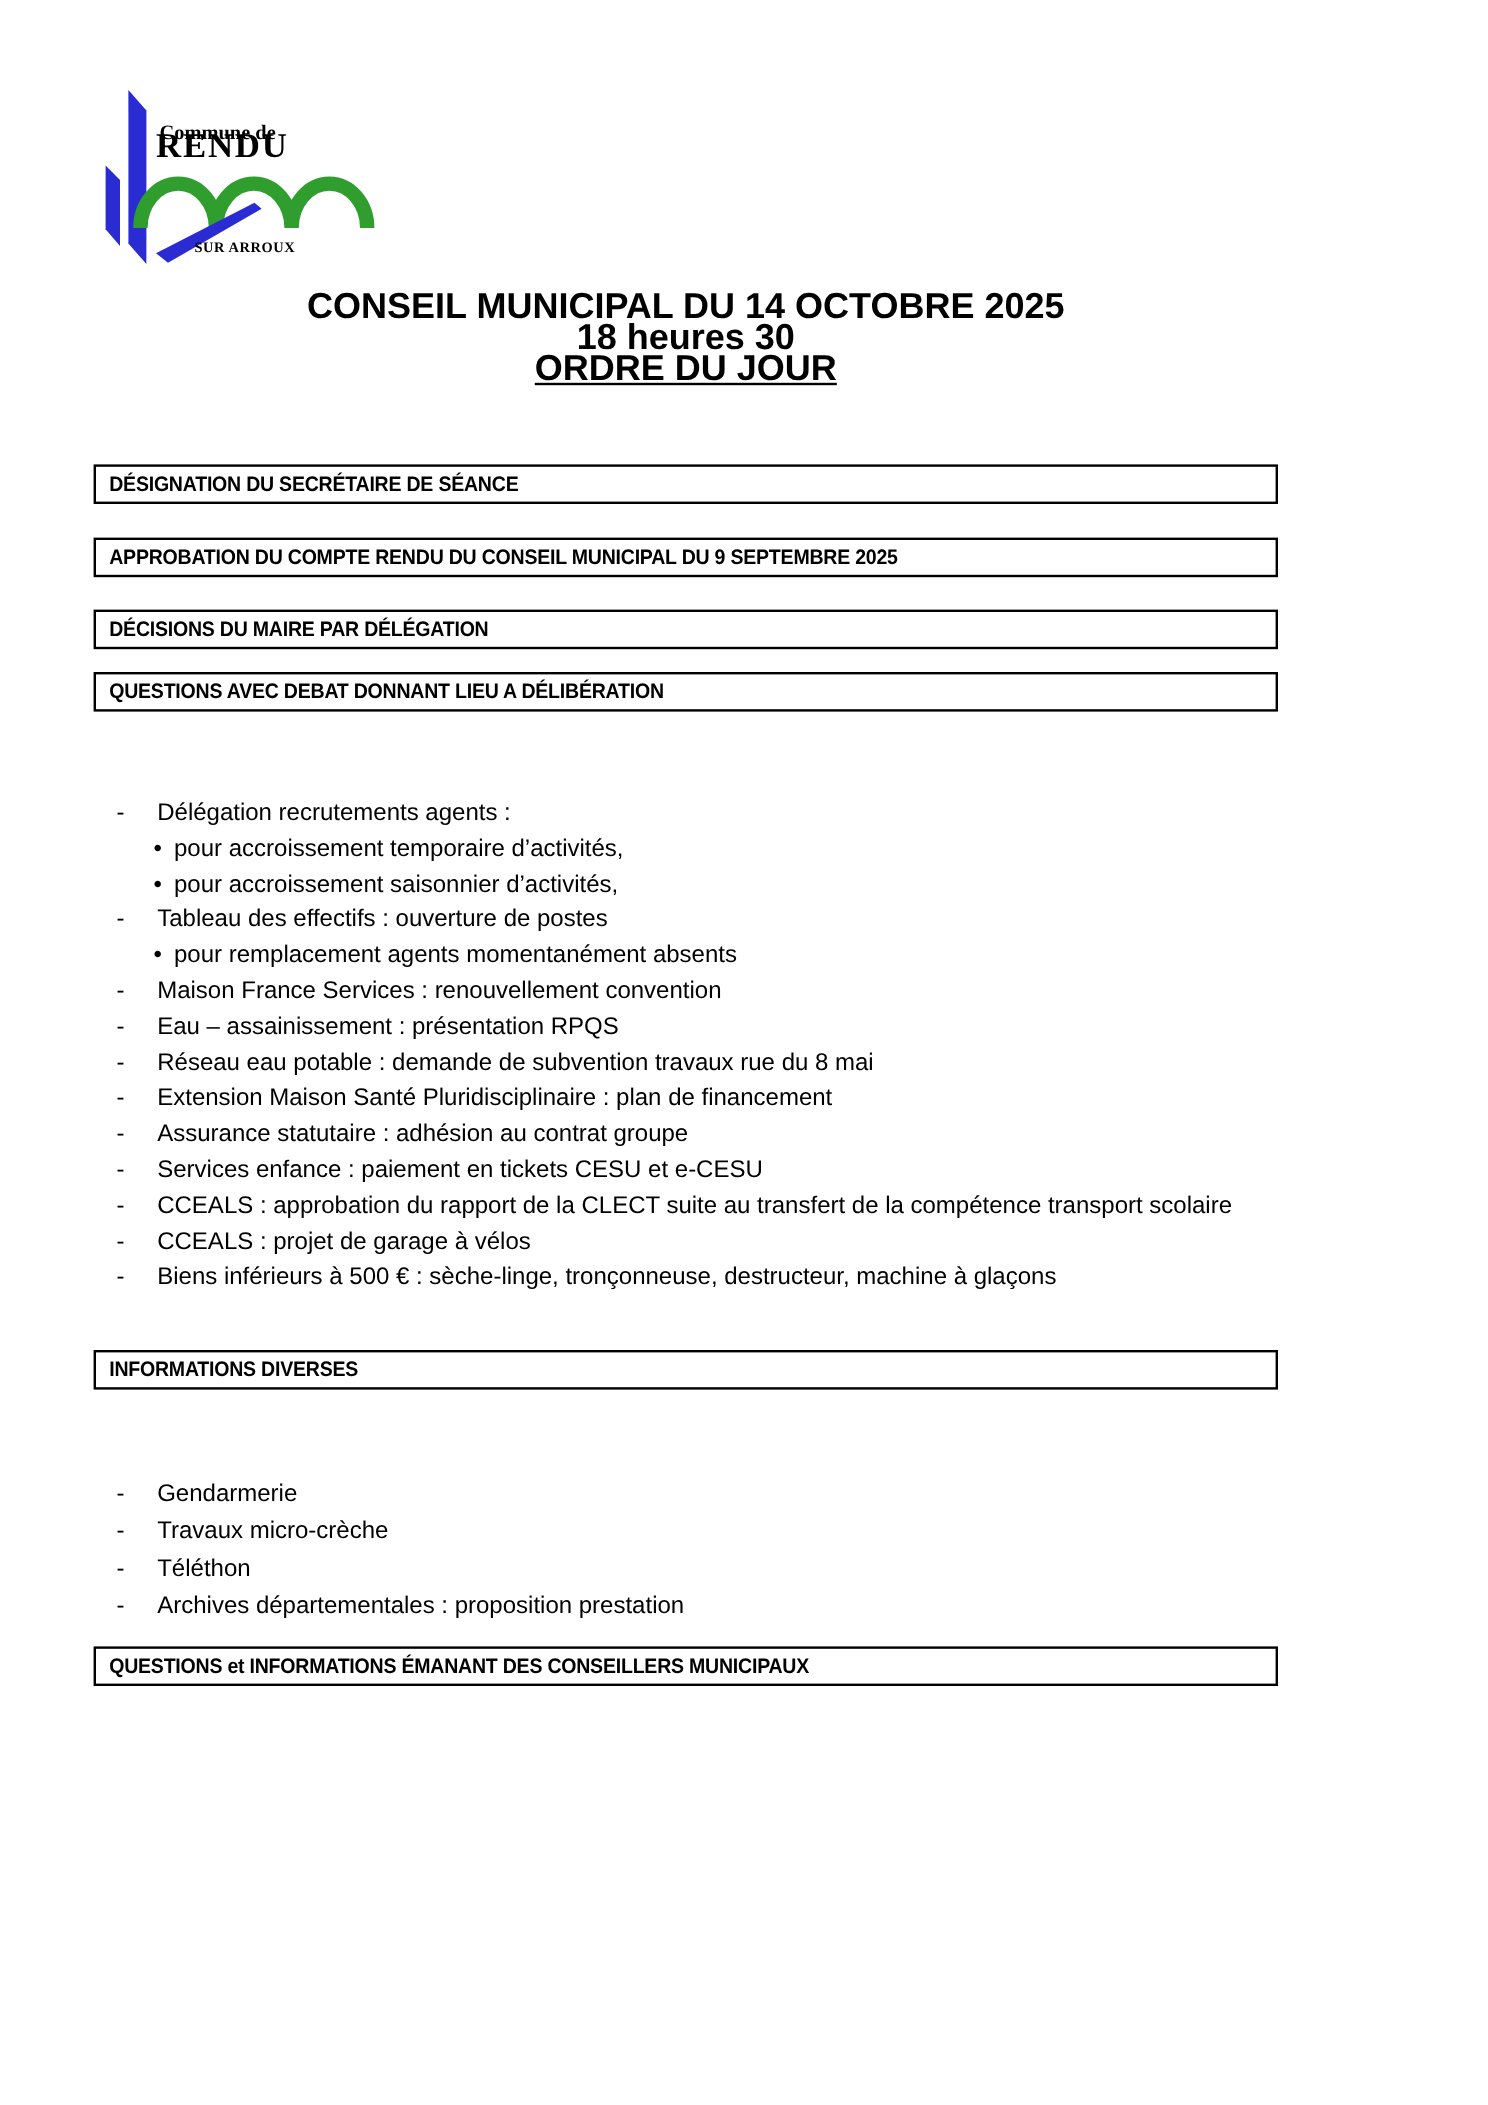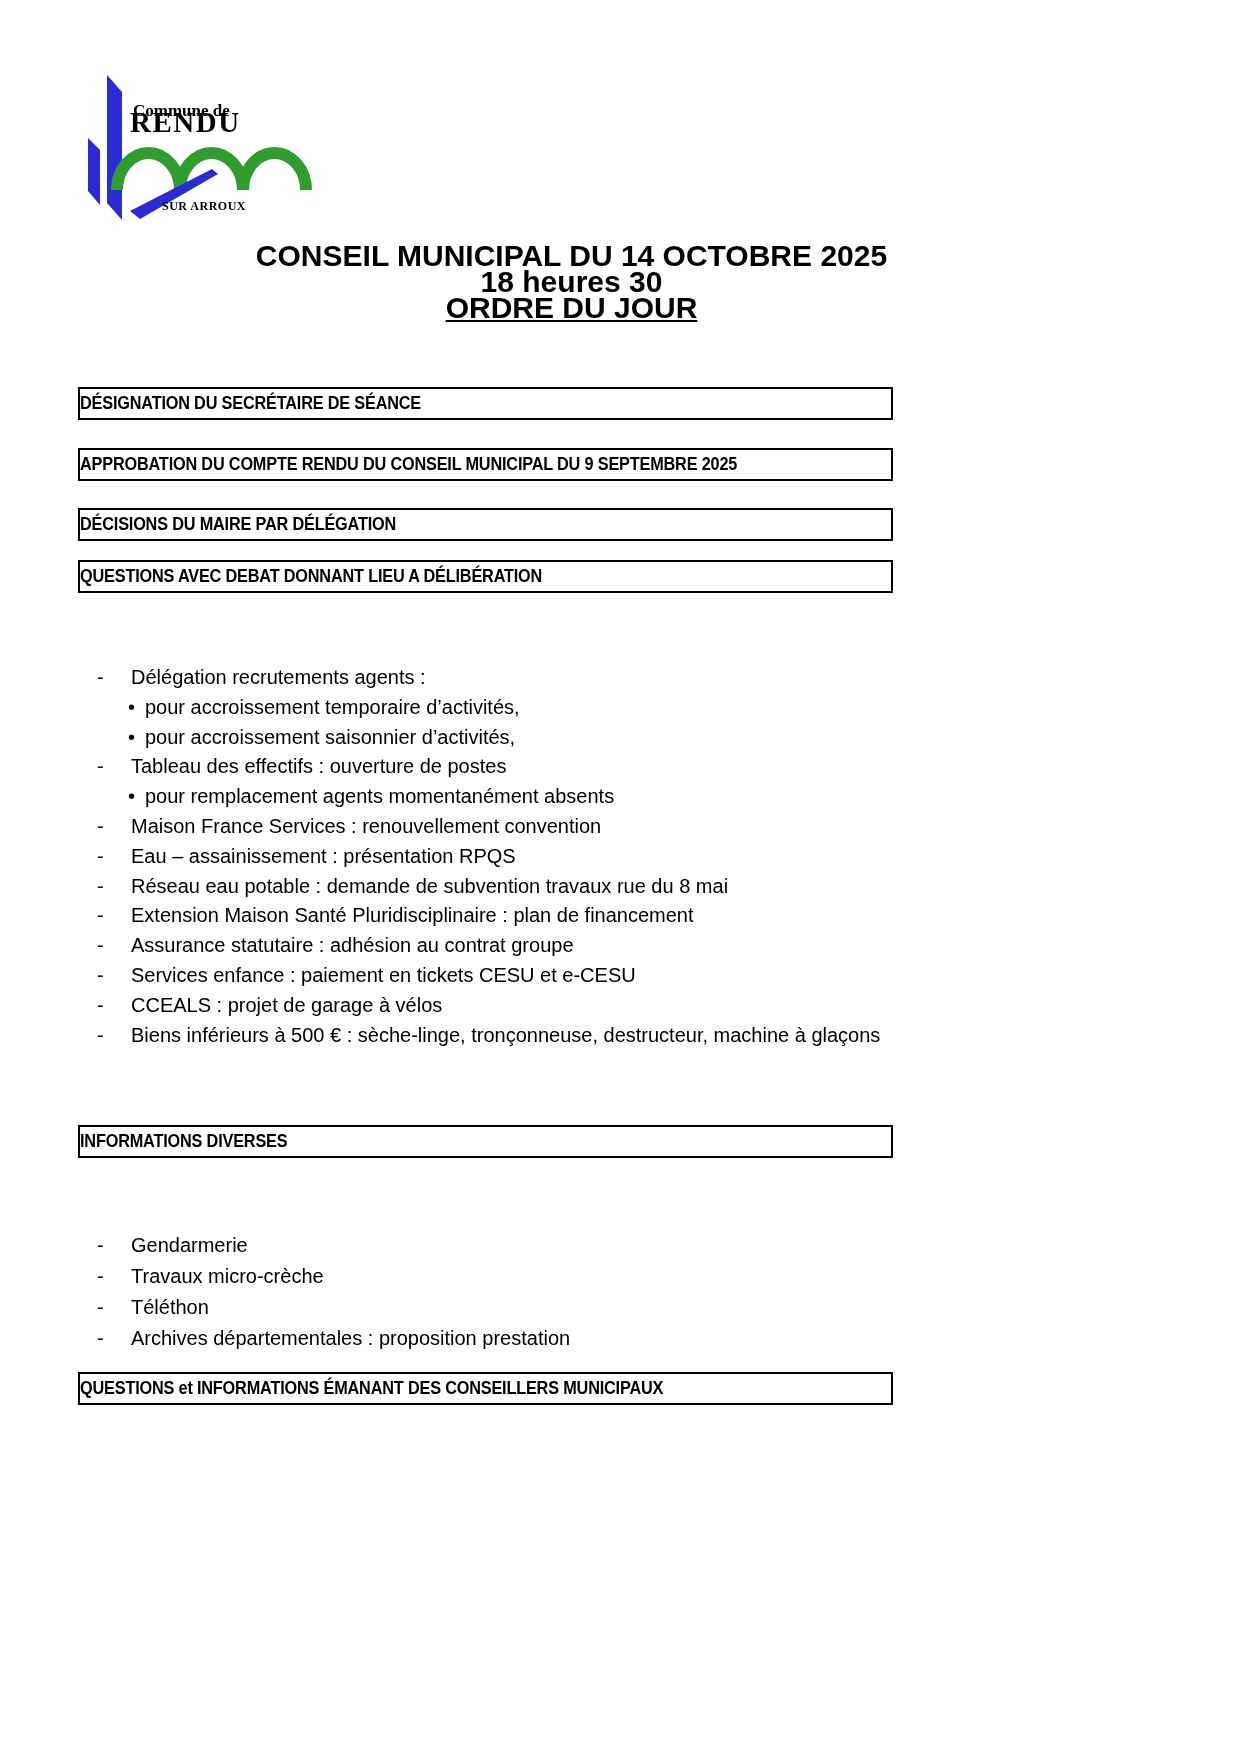--- a/index.html
+++ b/index.html
@@ -28,23 +28,23 @@
 
   
   .title-block {
     position:absolute; left:78px; top:243px; width:987px;
     text-align:center; font-weight:bold; font-size:30px; line-height:26px;
   }
   .title-underlined { text-decoration:underline; text-decoration-thickness:2px; text-underline-offset:2px; }
 
   
   .hbox {
-    position:absolute; left:78px; width:815px; height:33px;
+    position:absolute; left:78px; width:987px; height:33px;
     border:2px solid #000; background:#fff;
-    display:flex; align-items:center; padding-left:0;text-align:right;
+    display:flex; align-items:center; padding-left:11px;text-align:right;
   }
   .hlabel {
     font-weight:bold; font-size:17.5px; white-space:nowrap;
     display:inline-block; transform:scaleX(0.93); transform-origin:left center;
     letter-spacing:-0.2px;
   }
 
   
   .list { position:absolute; left:95px; width:1130px;margin-top:40px; }
   .li {
@@ -97,20 +97,21 @@
     <div class="li sub"><span>pour accroissement temporaire d’activités,</span></div>
     <div class="li sub"><span>pour accroissement saisonnier  d’activités,</span></div>
     <div class="li"><span>Tableau des effectifs : ouverture de postes</span></div>
     <div class="li sub"><span>pour remplacement agents momentanément absents</span></div>
     <div class="li"><span>Maison France Services : renouvellement convention</span></div>
     <div class="li"><span>Eau – assainissement : présentation RPQS</span></div>
     <div class="li"><span>Réseau eau potable : demande de subvention travaux rue du 8 mai</span></div>
     <div class="li"><span>Extension Maison Santé Pluridisciplinaire : plan de financement</span></div>
     <div class="li"><span>Assurance statutaire : adhésion au contrat groupe</span></div>
     <div class="li"><span>Services enfance : paiement en tickets CESU et e-CESU</span></div>
+    <div class="li"><span>CCEALS : approbation du rapport de la CLECT suite au transfert de la compétence transport scolaire</span></div>
     <div class="li"><span>CCEALS : projet de garage à vélos</span></div>
     <div class="li"><span>Biens inférieurs à  500 € : sèche-linge, tronçonneuse, destructeur, machine à glaçons</span></div>
   </div>
 
   <div class="hbox" style="top:1125px">
     <span class="hlabel">INFORMATIONS DIVERSES</span>
   </div>
 
   <div class="list list-informations" style="top:1190px">
     <div class="li"><span>Gendarmerie</span></div>

